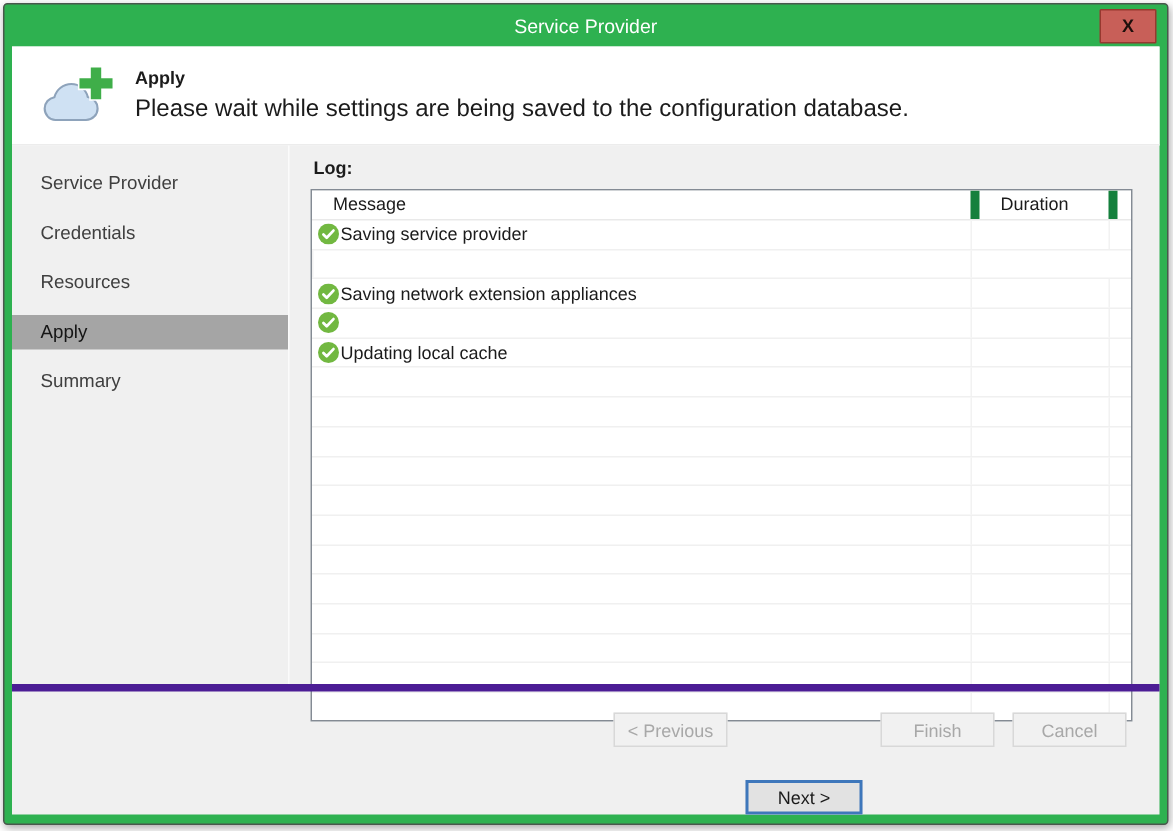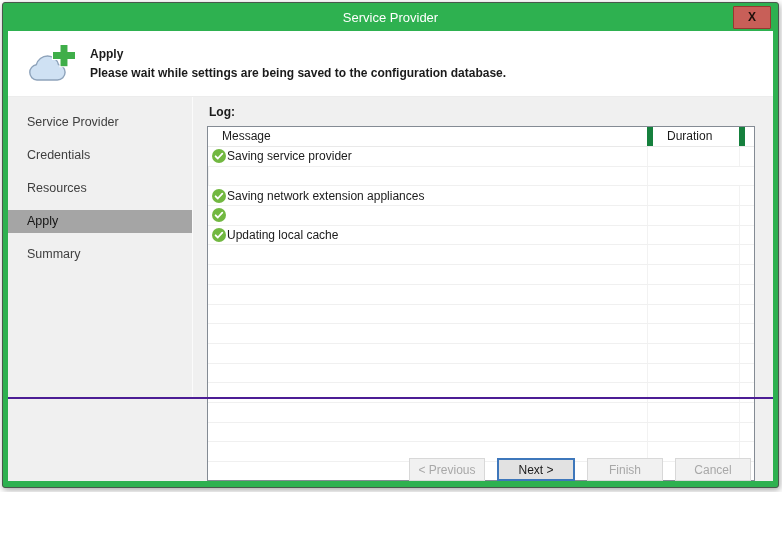--- a/index.html
+++ b/index.html
@@ -8,21 +8,21 @@
     --close-red:#c85f58;
     --close-red-border:#96382f;
     --body-gray:#f0f0f0;
     --active-step-gray:#a5a5a5;
     --table-border:#848b94;
     --focus-blue:#3e77bb;
   }
   *{box-sizing:border-box;margin:0;padding:0}
   html,body{width:782px;height:558px;background:#fff;}
   .screen{
-    position:relative;width:782px;height:492px;background:#fff;
+    position:relative;width:782px;height:554px;background:#fff;
     font-family:"Liberation Sans",sans-serif;font-size:12px;color:#1b1b1b;
     overflow:hidden;
   }
   .dialog{
     position:absolute;left:2px;top:2px;right:3px;bottom:4px;
     background:var(--accent-green);
     border:1px solid #49584c;border-radius:3px;
     box-shadow:1px 2px 6px rgba(0,0,0,.35);
     display:flex;flex-direction:column;overflow:hidden;
   }
@@ -31,38 +31,38 @@
   .close-btn{
     position:absolute;right:7px;top:3px;width:38px;height:23px;
     background:var(--close-red);border:1px solid var(--close-red-border);
     color:#1d0f0b;font-weight:bold;font-size:12px;text-align:center;line-height:21px;
     border-radius:1px;cursor:default;
   }
   .inner{flex:1;margin:0 5px 6px;background:var(--body-gray);display:flex;flex-direction:column;min-height:0;}
   .banner{flex:0 0 66px;background:#fff;display:flex;align-items:center;padding-left:20px;border-bottom:1px solid #ececec;}
   .banner-icon{width:48px;height:46px;margin-right:14px;flex:0 0 auto;}
   .banner-title{font-weight:bold;font-size:12px;margin-bottom:5px;}
-  .banner-desc{font-size:12px;font-weight:bold;}
+  .banner-desc{font-size:16px;}
   .body{flex:1;display:flex;min-height:0;}
   .sidebar{flex:0 0 185px;border-right:1px solid #fbfbfb;padding-top:14px;}
   .step{height:23px;line-height:23px;padding-left:19px;margin-bottom:10px;font-size:12.5px;color:#3f3f3f;cursor:default;}
   .step.active{background:var(--active-step-gray);color:#151515;}
   .content{flex:1;padding:8px 18px 0 14px;min-width:0;}
   .log-label{height:17px;margin:0 0 4px 2px;font-weight:bold;}
   .log-table{height:355px;border:1px solid var(--table-border);background:#fff;display:flex;flex-direction:column;overflow:hidden;}
   .log-header{flex:0 0 20px;display:grid;grid-template-columns:1fr 92px 15px;border-bottom:1px solid #e9e9e9;background:#fff;}
   .hcell{line-height:19px;padding-left:14px;white-space:nowrap;overflow:hidden;}
   .hcell.c-dur,.hcell.c-end{border-left:6px solid #15803d;}
   .log-body{flex:1;display:flex;flex-direction:column;overflow:hidden;}
   .log-row{flex:0 0 19.7px;display:grid;grid-template-columns:1fr 92px 15px;border-bottom:1px solid #f0f0f0;}
   .cell{min-width:0;}
   .cell.msg{display:flex;align-items:center;padding-left:4px;gap:1px;white-space:nowrap;overflow:hidden;}
   .cell.dur,.cell.end{border-left:1px solid #f2f2f2;}
   .check{display:inline-flex;width:14px;height:14px;flex:0 0 auto;}
-  .footer{flex:0 0 57px;border-top:2px solid #4c1d95;display:flex;justify-content:flex-end;gap:12px;padding:14px 22px 0 0;align-items:flex-end;}
+  .footer{flex:0 0 57px;border-top:5px solid #4c1d95;display:flex;justify-content:flex-end;gap:12px;padding:14px 22px 0 0;}
   .btn{
     width:76px;height:23px;font-family:inherit;font-size:12px;
     background:#e1e1e1;border:1px solid #adadad;color:#2b2b2b;padding:0;cursor:default;
   }
   .btn.disabled{background:#f1f1f1;border:1px solid #d8d8d8;color:#a8a8a8;}
   .btn.default{background:#e2e2e2;border:2px solid var(--focus-blue);color:#1a1a1a;width:78px;margin-top:45px;}
 </style>
 </head>
 <body>
 

